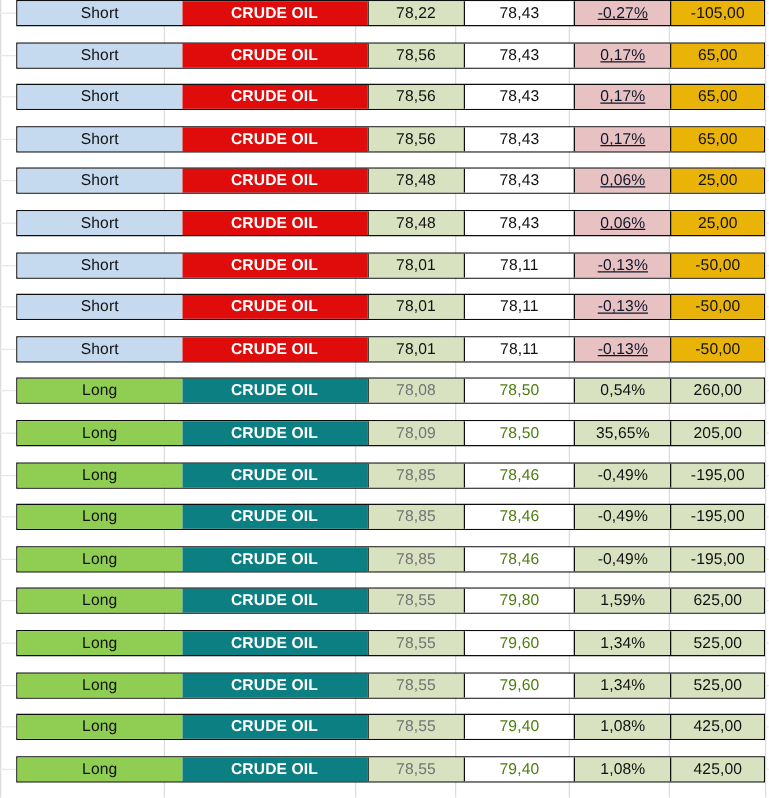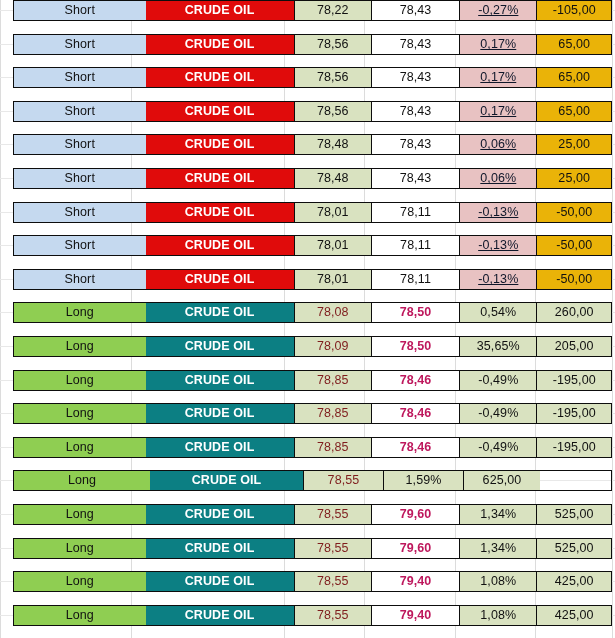--- a/index.html
+++ b/index.html
@@ -78,22 +78,22 @@
   .short .c-side  { background: #c5d9ef; color: #111111; }
   .short .c-instr { background: #e00b0b; color: #ffffff; font-weight: bold; }
   .short .c-open  { background: #d9e2c0; color: #111111; }
   .short .c-close { background: #ffffff; color: #111111; }
   .short .c-pct   { background: #e8c2c2; color: #0f172a; text-decoration: underline; }
   .short .c-pl    { background: #eab308; color: #111111; }
 
   
   .long .c-side  { background: #8fce52; color: #111111; }
   .long .c-instr { background: #0c7f83; color: #ffffff; font-weight: bold; }
-  .long .c-open  { background: #d9e2c0; color: #7f1d1d; }
-  .long .c-close { background: #ffffff; color: #be185d; font-weight: bold; }
+  .long .c-open  { background: #d9e2c0; color: #737373; }
+  .long .c-close { background: #ffffff; color: #4d7c0f; }
   .long .c-pct   { background: #d9e2c0; color: #111111; }
   .long .c-pl    { background: #d9e2c0; color: #111111; }
 
   .neg { color: #e01b1b; }
 </style>
 </head>
 <body>
 
 <div id="sheet">
 
@@ -236,20 +236,21 @@
         <div class="cell c-instr">CRUDE OIL</div>
         <div class="cell c-open">78,85</div>
         <div class="cell c-close">78,46</div>
         <div class="cell c-pct">-0,49%</div>
         <div class="cell c-pl neg">-195,00</div>
       </div>
       <div class="trade-row long" style="top: 470px;">
         <div class="cell c-side">Long</div>
         <div class="cell c-instr">CRUDE OIL</div>
         <div class="cell c-open">78,55</div>
+        <div class="cell c-close">79,80</div>
         <div class="cell c-pct">1,59%</div>
         <div class="cell c-pl">625,00</div>
       </div>
       <div class="trade-row long" style="top: 504px;">
         <div class="cell c-side">Long</div>
         <div class="cell c-instr">CRUDE OIL</div>
         <div class="cell c-open">78,55</div>
         <div class="cell c-close">79,60</div>
         <div class="cell c-pct">1,34%</div>
         <div class="cell c-pl">525,00</div>

